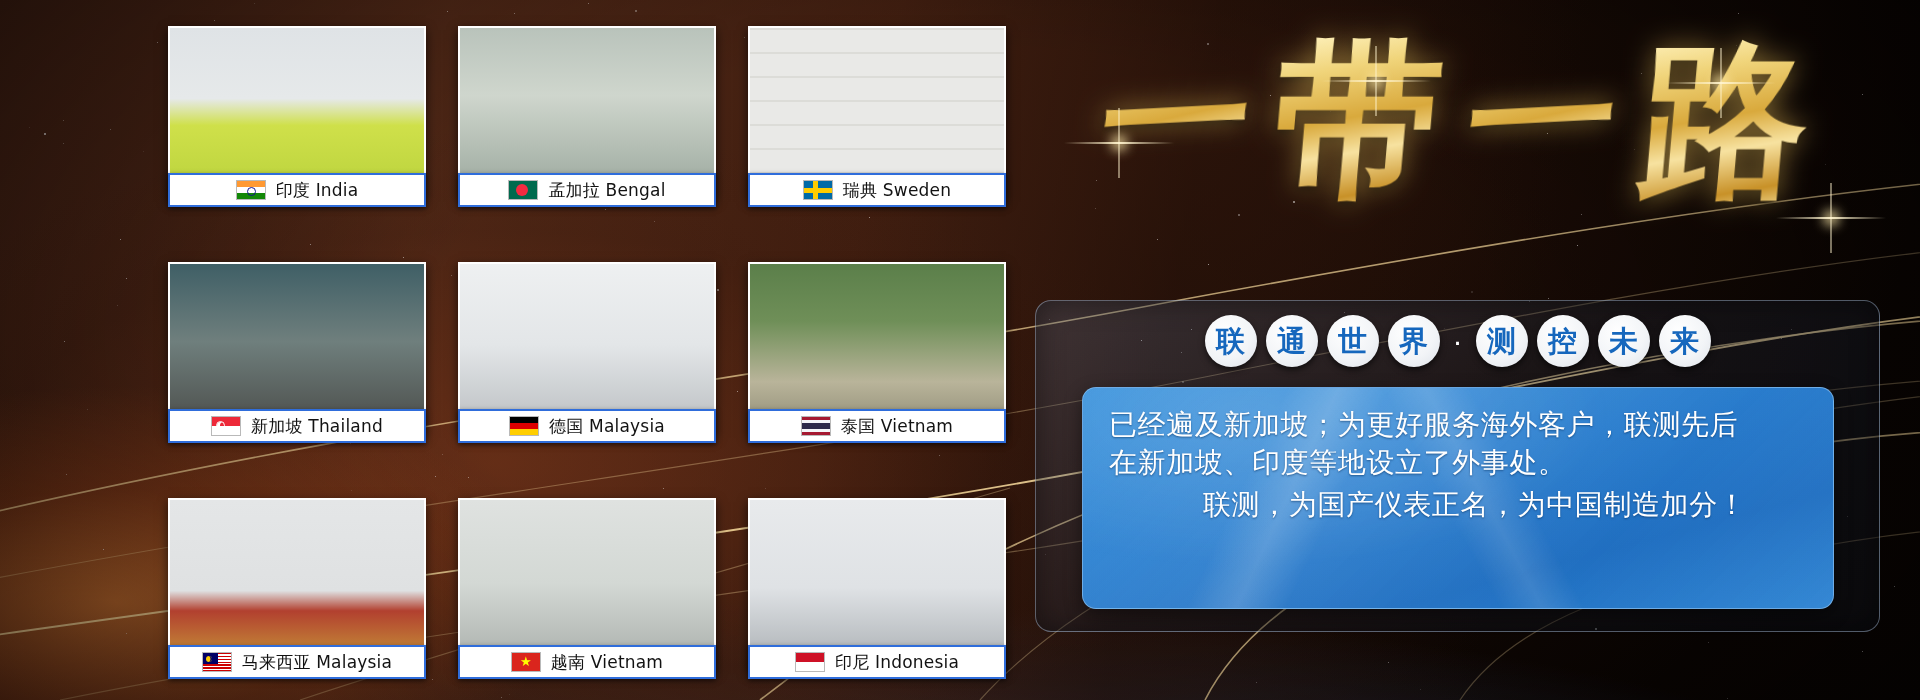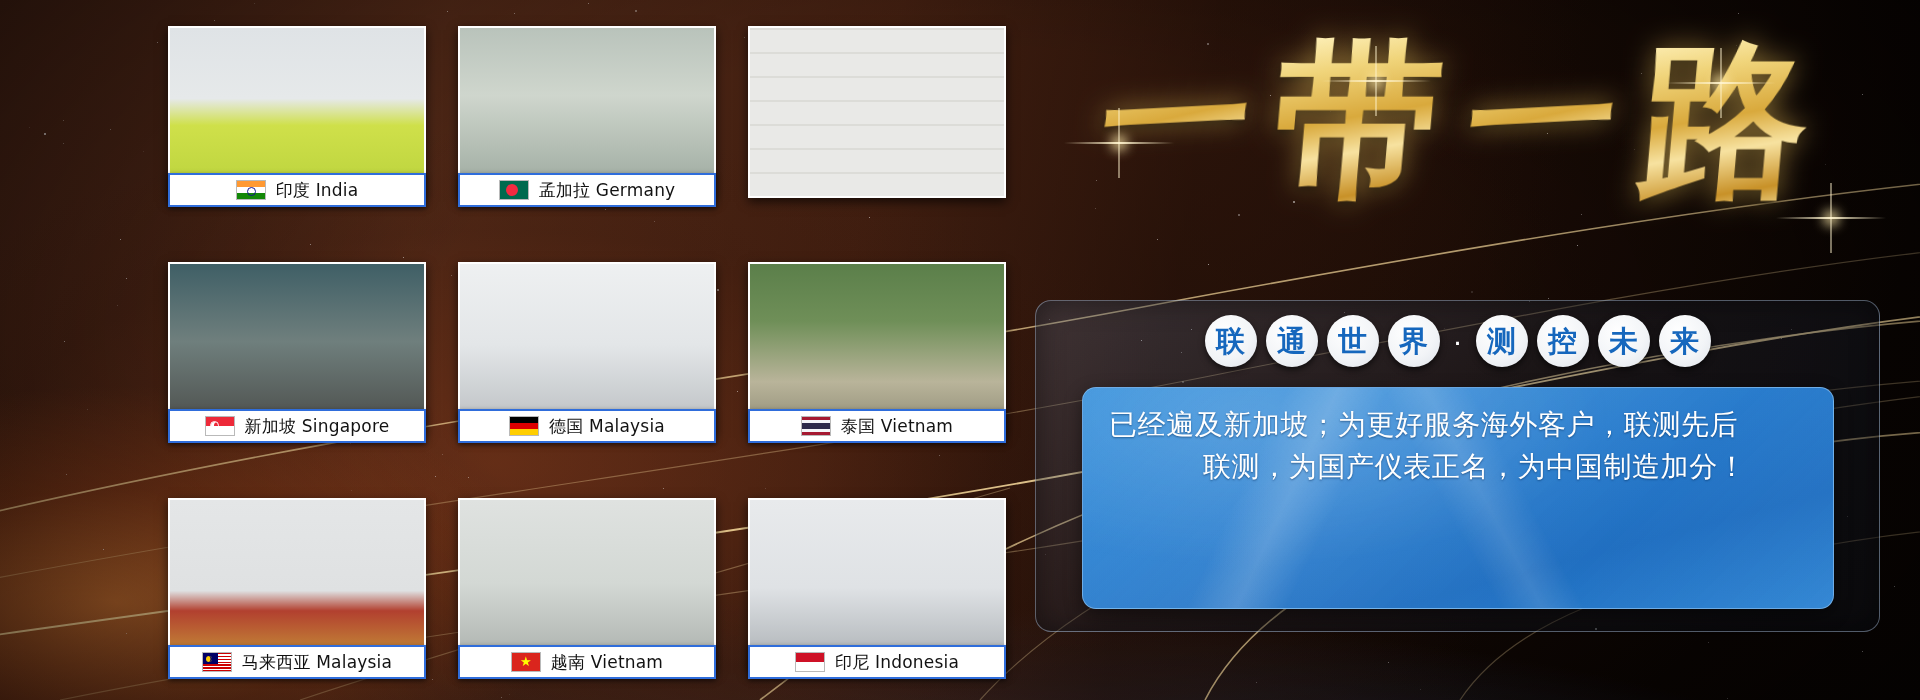--- a/index.html
+++ b/index.html
@@ -375,35 +375,39 @@
           <span class="flag fl-india"></span>
           <span class="caption-text">印度 India</span>
         </div>
       </div>
       <div class="photo-cell">
         <div class="photo-frame">
           <div class="photo-art" style="background-image: linear-gradient(rgb(185, 195, 187) 0%, rgb(207, 214, 205) 40%, rgb(154, 167, 156) 100%), radial-gradient(30px 68px at 14% 62%, rgb(226, 230, 228) 0px, rgb(226, 230, 228) 70%, rgba(0, 0, 0, 0) 72%), radial-gradient(34px 70px at 33% 60%, rgb(63, 122, 74) 0px, rgb(63, 122, 74) 70%, rgba(0, 0, 0, 0) 72%), radial-gradient(38px 74px at 52% 60%, rgb(227, 161, 168) 0px, rgb(227, 161, 168) 70%, rgba(0, 0, 0, 0) 72%), radial-gradient(32px 68px at 70% 62%, rgb(86, 189, 162) 0px, rgb(86, 189, 162) 70%, rgba(0, 0, 0, 0) 72%), radial-gradient(36px 72px at 87% 60%, rgb(242, 244, 240) 0px, rgb(242, 244, 240) 70%, rgba(0, 0, 0, 0) 72%), radial-gradient(13px at 14% 25%, rgb(75, 58, 44) 0px, rgb(75, 58, 44) 100%), radial-gradient(13px at 33% 23%, rgb(58, 43, 32) 0px, rgb(58, 43, 32) 100%), radial-gradient(14px at 52% 21%, rgb(91, 70, 54) 0px, rgb(91, 70, 54) 100%), radial-gradient(13px at 70% 25%, rgb(70, 52, 40) 0px, rgb(70, 52, 40) 100%), radial-gradient(13px at 87% 22%, rgb(109, 96, 87) 0px, rgb(109, 96, 87) 100%), linear-gradient(rgb(195, 203, 195), rgb(195, 203, 195));"></div>
         </div>
         <div class="caption">
           <span class="flag fl-bengal"></span>
-          <span class="caption-text">孟加拉 Germany</span>
+          <span class="caption-text">孟加拉 Bengal</span>
         </div>
       </div>
       <div class="photo-cell">
         <div class="photo-frame">
           <div class="photo-art" style="background-image: repeating-linear-gradient(0deg, rgb(233, 233, 231) 0px, rgb(233, 233, 231) 22px, rgb(220, 220, 216) 22px, rgb(220, 220, 216) 24px), radial-gradient(26px 74px at 10% 62%, rgb(43, 45, 54) 0px, rgb(43, 45, 54) 70%, rgba(0, 0, 0, 0) 72%), radial-gradient(27px 74px at 26% 62%, rgb(50, 52, 61) 0px, rgb(50, 52, 61) 70%, rgba(0, 0, 0, 0) 72%), radial-gradient(28px 76px at 42% 60%, rgb(35, 37, 44) 0px, rgb(35, 37, 44) 70%, rgba(0, 0, 0, 0) 72%), radial-gradient(28px 76px at 58% 60%, rgb(42, 44, 52) 0px, rgb(42, 44, 52) 70%, rgba(0, 0, 0, 0) 72%), radial-gradient(27px 74px at 75% 62%, rgb(46, 48, 57) 0px, rgb(46, 48, 57) 70%, rgba(0, 0, 0, 0) 72%), radial-gradient(27px 74px at 90% 62%, rgb(108, 113, 120) 0px, rgb(108, 113, 120) 70%, rgba(0, 0, 0, 0) 72%), radial-gradient(11px at 10% 26%, rgb(224, 189, 160) 0px, rgb(224, 189, 160) 100%), radial-gradient(11px at 26% 26%, rgb(217, 181, 150) 0px, rgb(217, 181, 150) 100%), radial-gradient(12px at 42% 23%, rgb(227, 195, 166) 0px, rgb(227, 195, 166) 100%), radial-gradient(12px at 58% 23%, rgb(216, 181, 150) 0px, rgb(216, 181, 150) 100%), radial-gradient(11px at 75% 26%, rgb(225, 191, 162) 0px, rgb(225, 191, 162) 100%), radial-gradient(11px at 90% 26%, rgb(220, 185, 154) 0px, rgb(220, 185, 154) 100%), linear-gradient(rgb(239, 239, 236), rgb(239, 239, 236));"></div>
         </div>
+        <div class="caption">
+          <span class="flag fl-sweden"></span>
+          <span class="caption-text">瑞典 Sweden</span>
+        </div>
       </div>
       <div class="photo-cell">
         <div class="photo-frame">
           <div class="photo-art" style="background-image: linear-gradient(rgb(63, 95, 102) 0%, rgb(111, 127, 125) 46%, rgb(74, 75, 72) 100%), radial-gradient(150px 70px at 22% 20%, rgb(42, 165, 181) 0px, rgb(42, 165, 181) 65%, rgba(0, 0, 0, 0) 70%), radial-gradient(32px 72px at 14% 64%, rgb(62, 111, 99) 0px, rgb(62, 111, 99) 70%, rgba(0, 0, 0, 0) 72%), radial-gradient(34px 74px at 36% 62%, rgb(228, 230, 227) 0px, rgb(228, 230, 227) 70%, rgba(0, 0, 0, 0) 72%), radial-gradient(34px 74px at 58% 62%, rgb(217, 207, 146) 0px, rgb(217, 207, 146) 70%, rgba(0, 0, 0, 0) 72%), radial-gradient(33px 72px at 80% 64%, rgb(106, 91, 80) 0px, rgb(106, 91, 80) 70%, rgba(0, 0, 0, 0) 72%), radial-gradient(13px at 14% 27%, rgb(74, 55, 44) 0px, rgb(74, 55, 44) 100%), radial-gradient(13px at 36% 25%, rgb(109, 98, 87) 0px, rgb(109, 98, 87) 100%), radial-gradient(13px at 58% 25%, rgb(78, 59, 45) 0px, rgb(78, 59, 45) 100%), radial-gradient(13px at 80% 27%, rgb(71, 53, 41) 0px, rgb(71, 53, 41) 100%), linear-gradient(rgb(85, 98, 102), rgb(85, 98, 102));"></div>
         </div>
         <div class="caption">
           <span class="flag fl-singapore"></span>
-          <span class="caption-text">新加坡 Singapore</span>
+          <span class="caption-text">新加坡 Thailand</span>
         </div>
       </div>
       <div class="photo-cell">
         <div class="photo-frame">
           <div class="photo-art" style="background-image: linear-gradient(rgb(238, 240, 241) 0%, rgb(227, 230, 232) 48%, rgb(185, 189, 192) 100%), radial-gradient(26px 72px at 10% 62%, rgb(48, 51, 59) 0px, rgb(48, 51, 59) 70%, rgba(0, 0, 0, 0) 72%), radial-gradient(27px 72px at 26% 62%, rgb(43, 46, 54) 0px, rgb(43, 46, 54) 70%, rgba(0, 0, 0, 0) 72%), radial-gradient(28px 74px at 42% 60%, rgb(36, 38, 45) 0px, rgb(36, 38, 45) 70%, rgba(0, 0, 0, 0) 72%), radial-gradient(28px 74px at 58% 60%, rgb(44, 47, 55) 0px, rgb(44, 47, 55) 70%, rgba(0, 0, 0, 0) 72%), radial-gradient(27px 72px at 74% 62%, rgb(40, 43, 51) 0px, rgb(40, 43, 51) 70%, rgba(0, 0, 0, 0) 72%), radial-gradient(27px 72px at 89% 62%, rgb(49, 52, 60) 0px, rgb(49, 52, 60) 70%, rgba(0, 0, 0, 0) 72%), radial-gradient(11px at 10% 26%, rgb(223, 191, 164) 0px, rgb(223, 191, 164) 100%), radial-gradient(11px at 26% 26%, rgb(215, 177, 147) 0px, rgb(215, 177, 147) 100%), radial-gradient(12px at 42% 23%, rgb(229, 197, 168) 0px, rgb(229, 197, 168) 100%), radial-gradient(12px at 58% 23%, rgb(217, 183, 152) 0px, rgb(217, 183, 152) 100%), radial-gradient(11px at 74% 26%, rgb(225, 192, 163) 0px, rgb(225, 192, 163) 100%), radial-gradient(11px at 89% 26%, rgb(214, 180, 147) 0px, rgb(214, 180, 147) 100%), linear-gradient(rgb(241, 242, 243), rgb(241, 242, 243));"></div>
         </div>
         <div class="caption">
           <span class="flag fl-germany"></span>
           <span class="caption-text">德国 Malaysia</span>
         </div>
@@ -480,17 +484,18 @@
         </div>
         <div class="sl-circle">
           <span>未</span>
         </div>
         <div class="sl-circle">
           <span>来</span>
         </div>
       </div>
     <div id="blurb">
         <div class="blurb-line">已经遍及新加坡；为更好服务海外客户，联测先后</div>
+        <div class="blurb-line">在新加坡、印度等地设立了外事处。</div>
         <div class="blurb-line last">联测，为国产仪表正名，为中国制造加分！</div>
       </div>
   </div>
 
 </div>
 
 </body></html>

